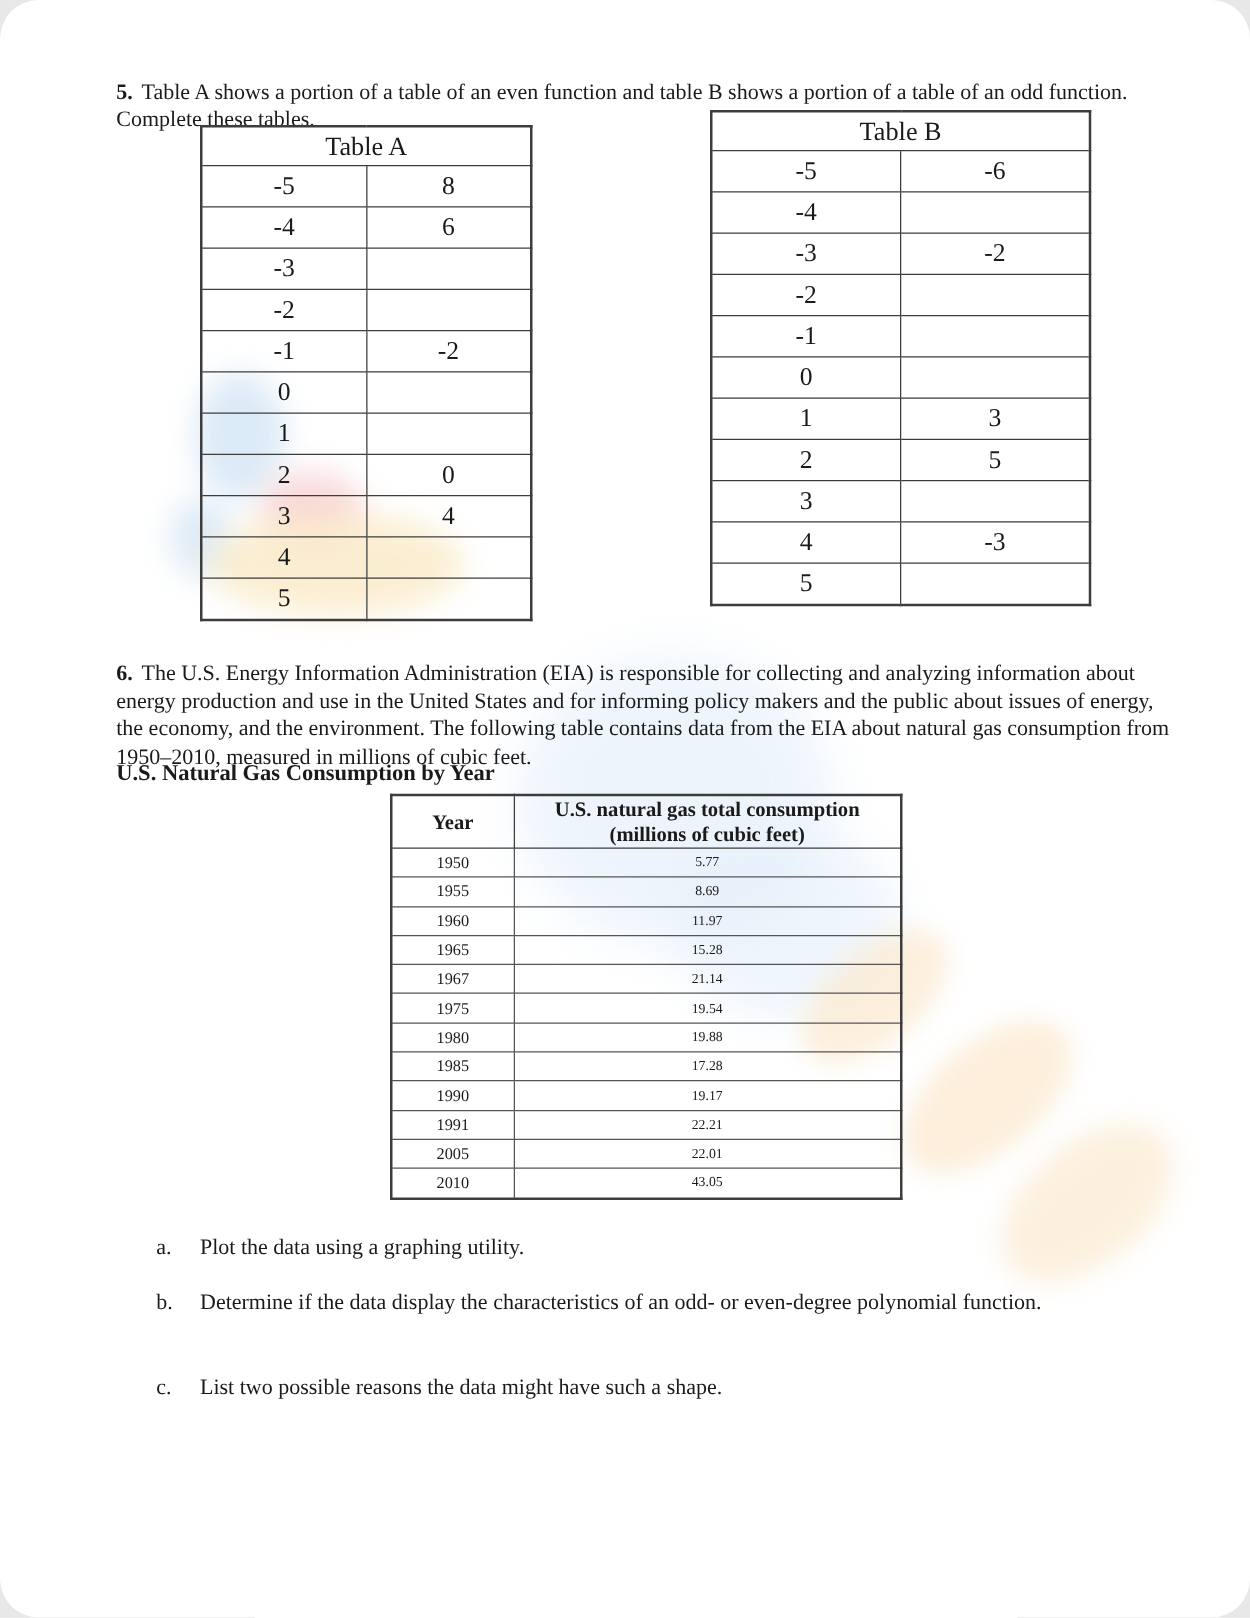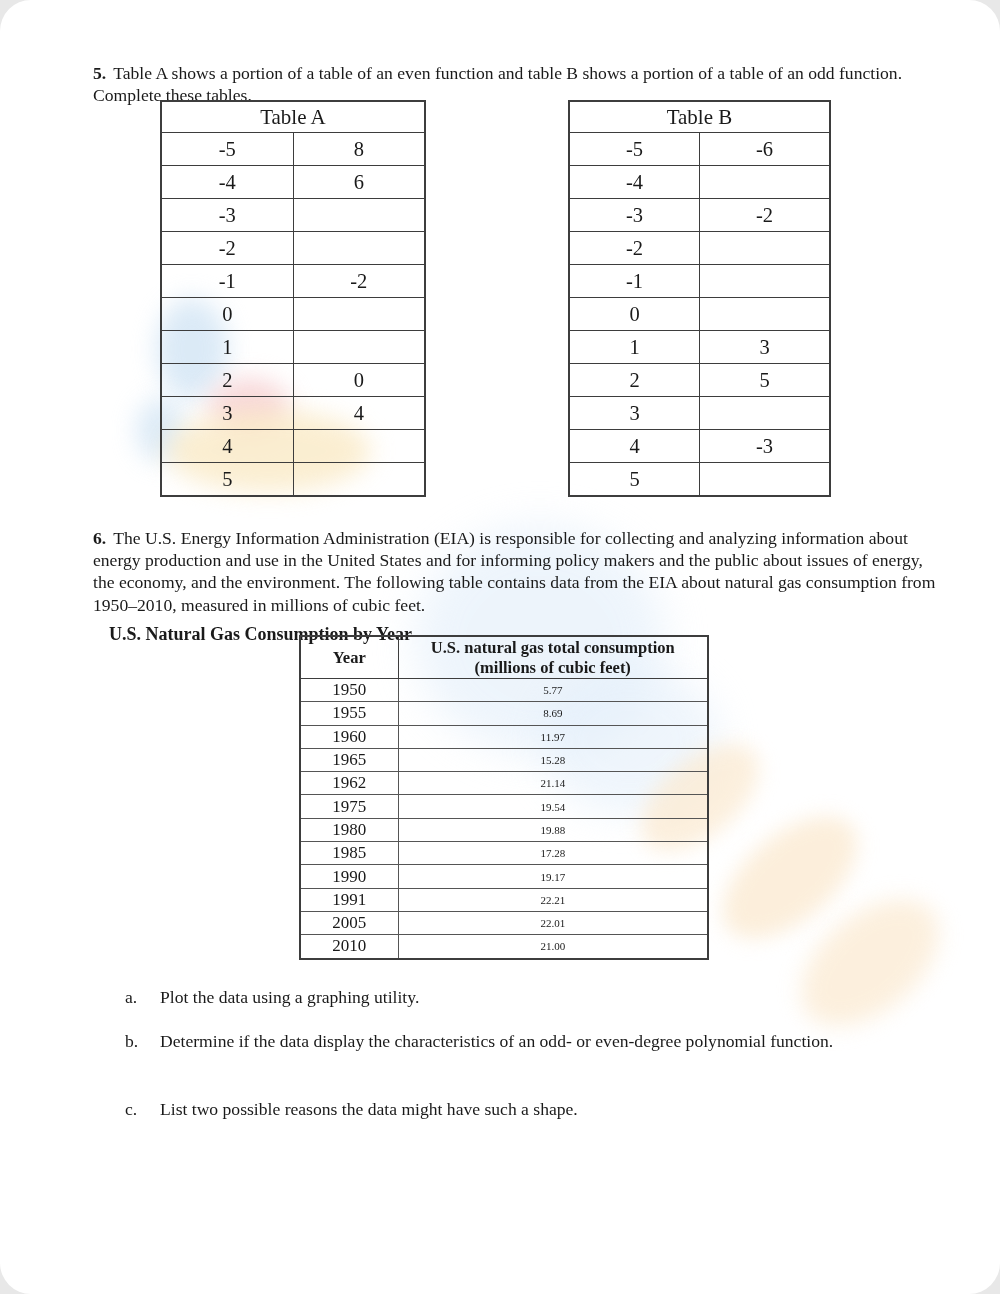--- a/index.html
+++ b/index.html
@@ -27,31 +27,31 @@
   .q6{left:93px;top:509px;width:846px;}
   .qnum{font-weight:bold;margin-right:7px;}
   
   .fn-table{
     position:absolute;border-collapse:collapse;table-layout:fixed;
     text-align:center;border:2.4px solid #3d3d3d;background:transparent;
   }
   .fn-table th{font-size:21px;font-weight:normal;height:30px;border:1.6px solid #3d3d3d;padding:0;}
   .fn-table td{font-size:20.5px;height:32px;border:1.6px solid #3d3d3d;padding:0;}
   .tableA{left:160px;top:100px;width:266px;}
-  .tableB{left:568px;top:100px;width:263px;}
-  
-  .gas-title{position:absolute;left:93px;top:608px;margin:16px;font-size:18px;font-weight:bold;}
+  .tableB{left:568px;top:88px;width:305px;}
+  
+  .gas-title{position:absolute;left:93px;top:608px;margin:0;font-size:18px;font-weight:bold;}
   .gas-table{
-    position:absolute;left:299px;top:635px;width:410px;
+    position:absolute;left:312px;top:635px;width:410px;
     border-collapse:collapse;table-layout:fixed;text-align:center;
     border:2.2px solid #3d3d3d;
   }
   .gas-table th{border:1.6px solid #3d3d3d;font-size:16.5px;line-height:19.5px;padding:1px 2px;font-weight:bold;}
   .gas-table td{border:1.2px solid #555;padding:0;height:22.3px;}
-  .gas-table td.year{font-size:17px;}
+  .gas-table td.year{font-size:13px;}
   .gas-table td.val{font-size:11px;}
   col.year-col{width:98px;}
   
   .part{position:absolute;font-size:17.6px;line-height:22px;}
   .part .marker{display:inline-block;width:35px;}
   .part-a{left:125px;top:986px;}
   .part-b{left:125px;top:1030px;}
   .part-c{left:125px;top:1098px;}
 </style>
 </head>
@@ -240,21 +240,21 @@
           <td class="year">1960</td>
           <td class="val">11.97</td>
         </tr>
 
         <tr>
           <td class="year">1965</td>
           <td class="val">15.28</td>
         </tr>
 
         <tr>
-          <td class="year">1962</td>
+          <td class="year">1967</td>
           <td class="val">21.14</td>
         </tr>
 
         <tr>
           <td class="year">1975</td>
           <td class="val">19.54</td>
         </tr>
 
         <tr>
           <td class="year">1980</td>
@@ -277,21 +277,21 @@
         </tr>
 
 
         <tr>
           <td class="year">2005</td>
           <td class="val">22.01</td>
         </tr>
 
         <tr>
           <td class="year">2010</td>
-          <td class="val">21.00</td>
+          <td class="val">43.05</td>
         </tr>
       </tbody>
   </table>
 
   <div class="part part-b">
     <span class="marker">b.</span><span>Determine if the data display the characteristics of an odd- or even-degree polynomial function.</span>
   </div>
   <div class="part part-a">
     <span class="marker">a.</span><span>Plot the data using a graphing utility.</span>
   </div>

